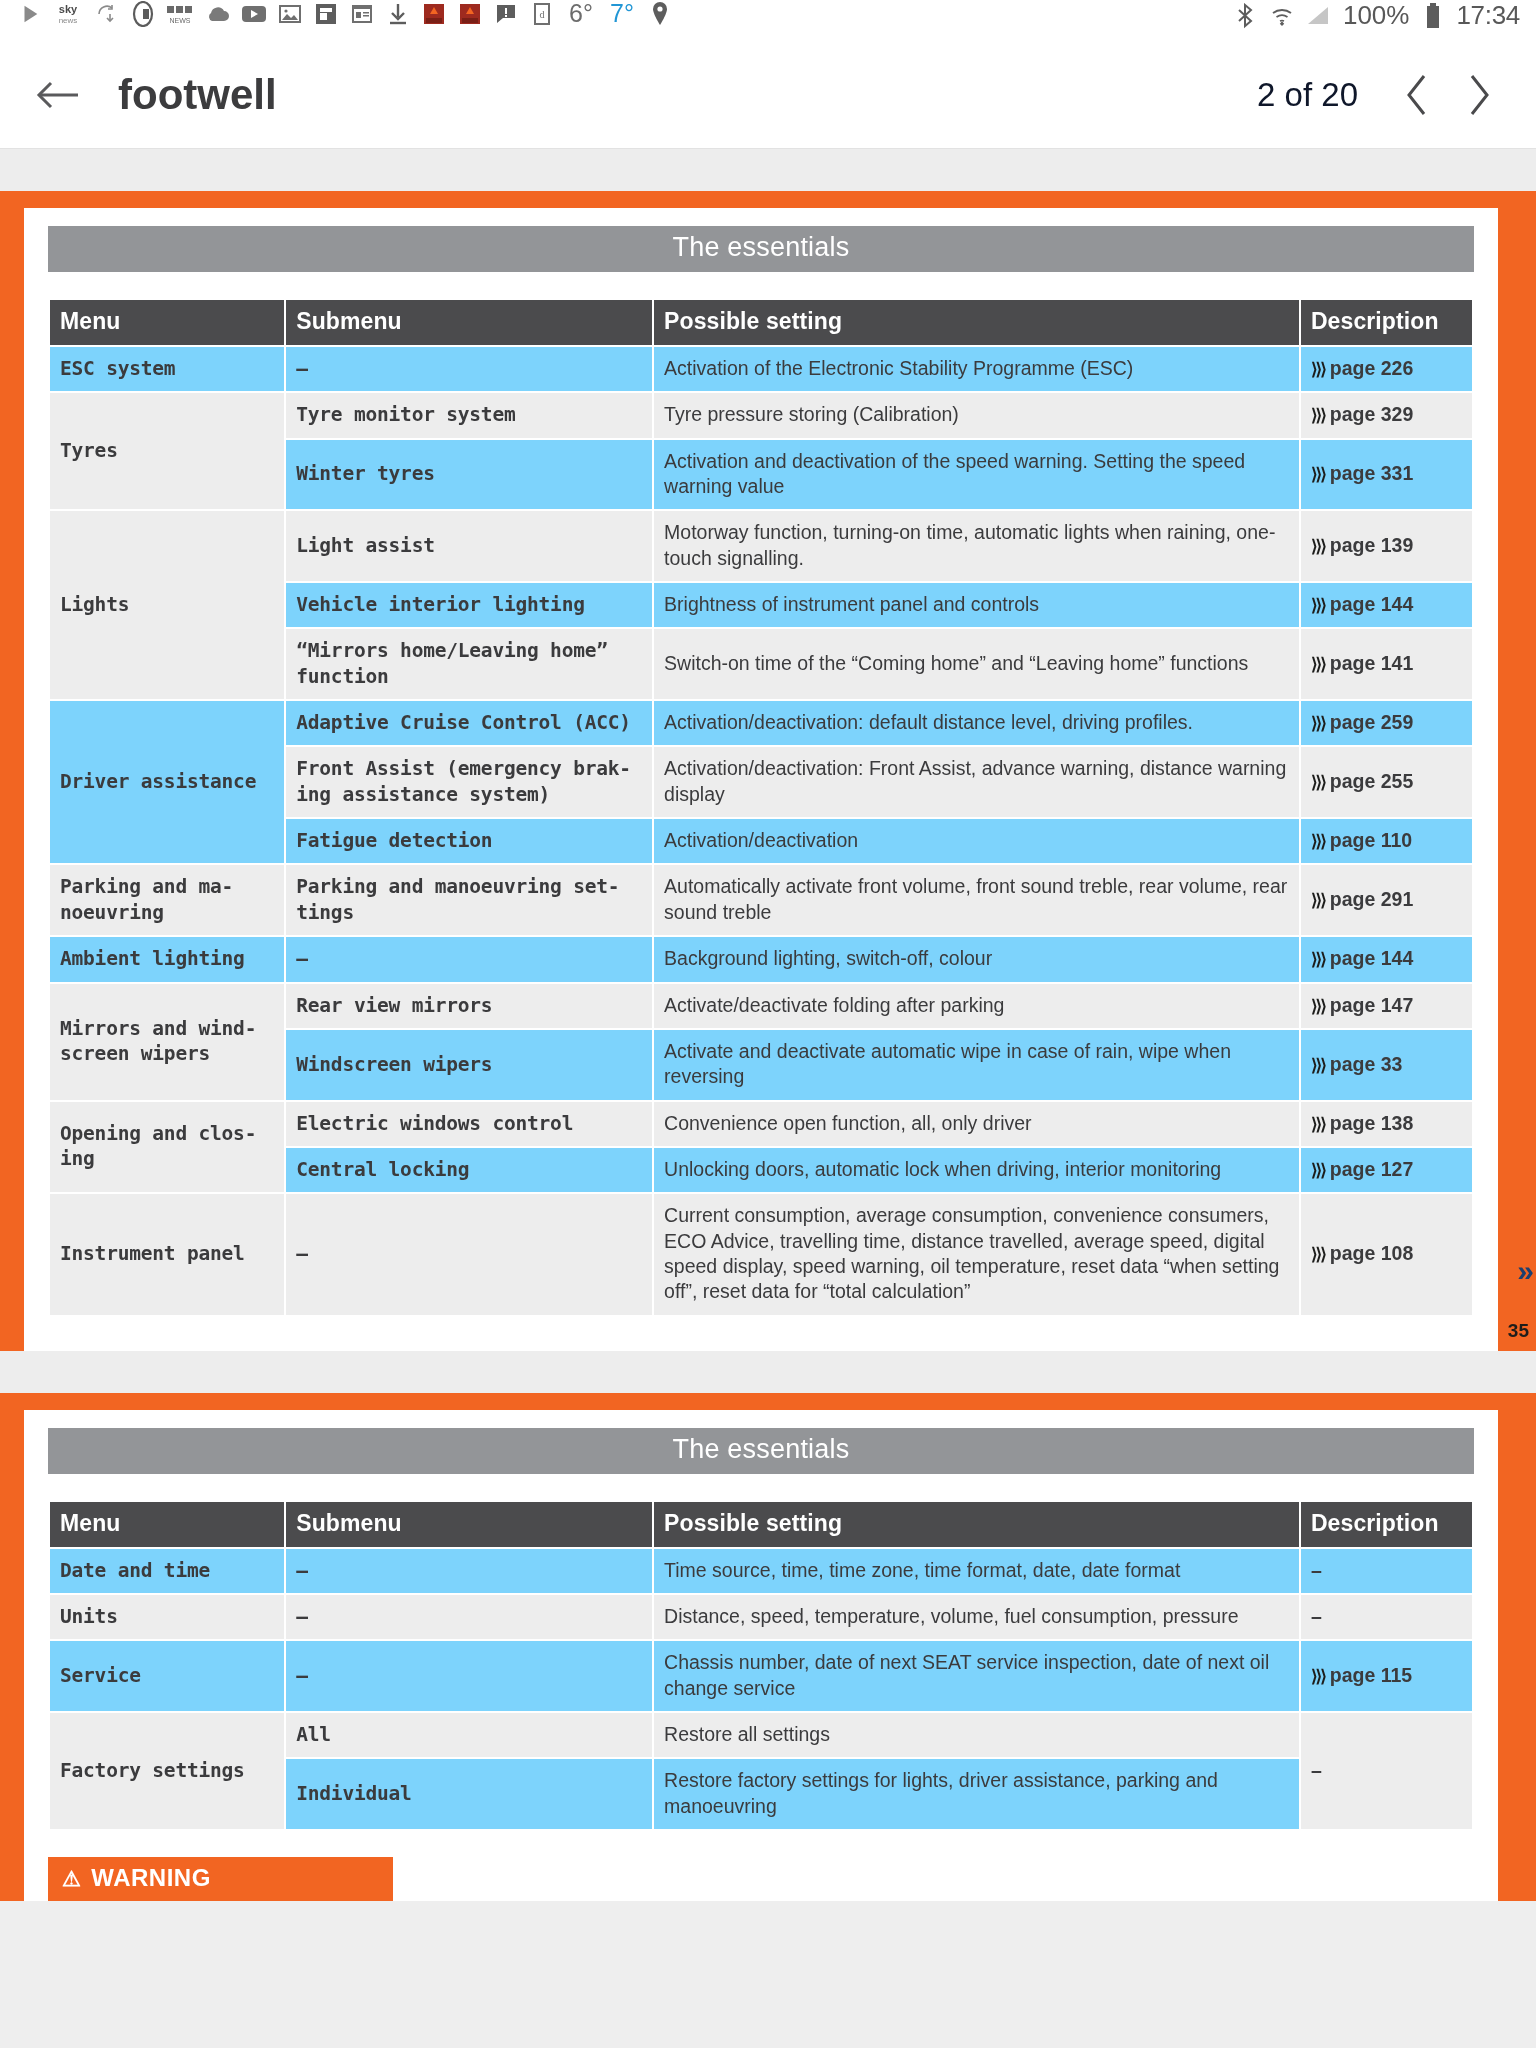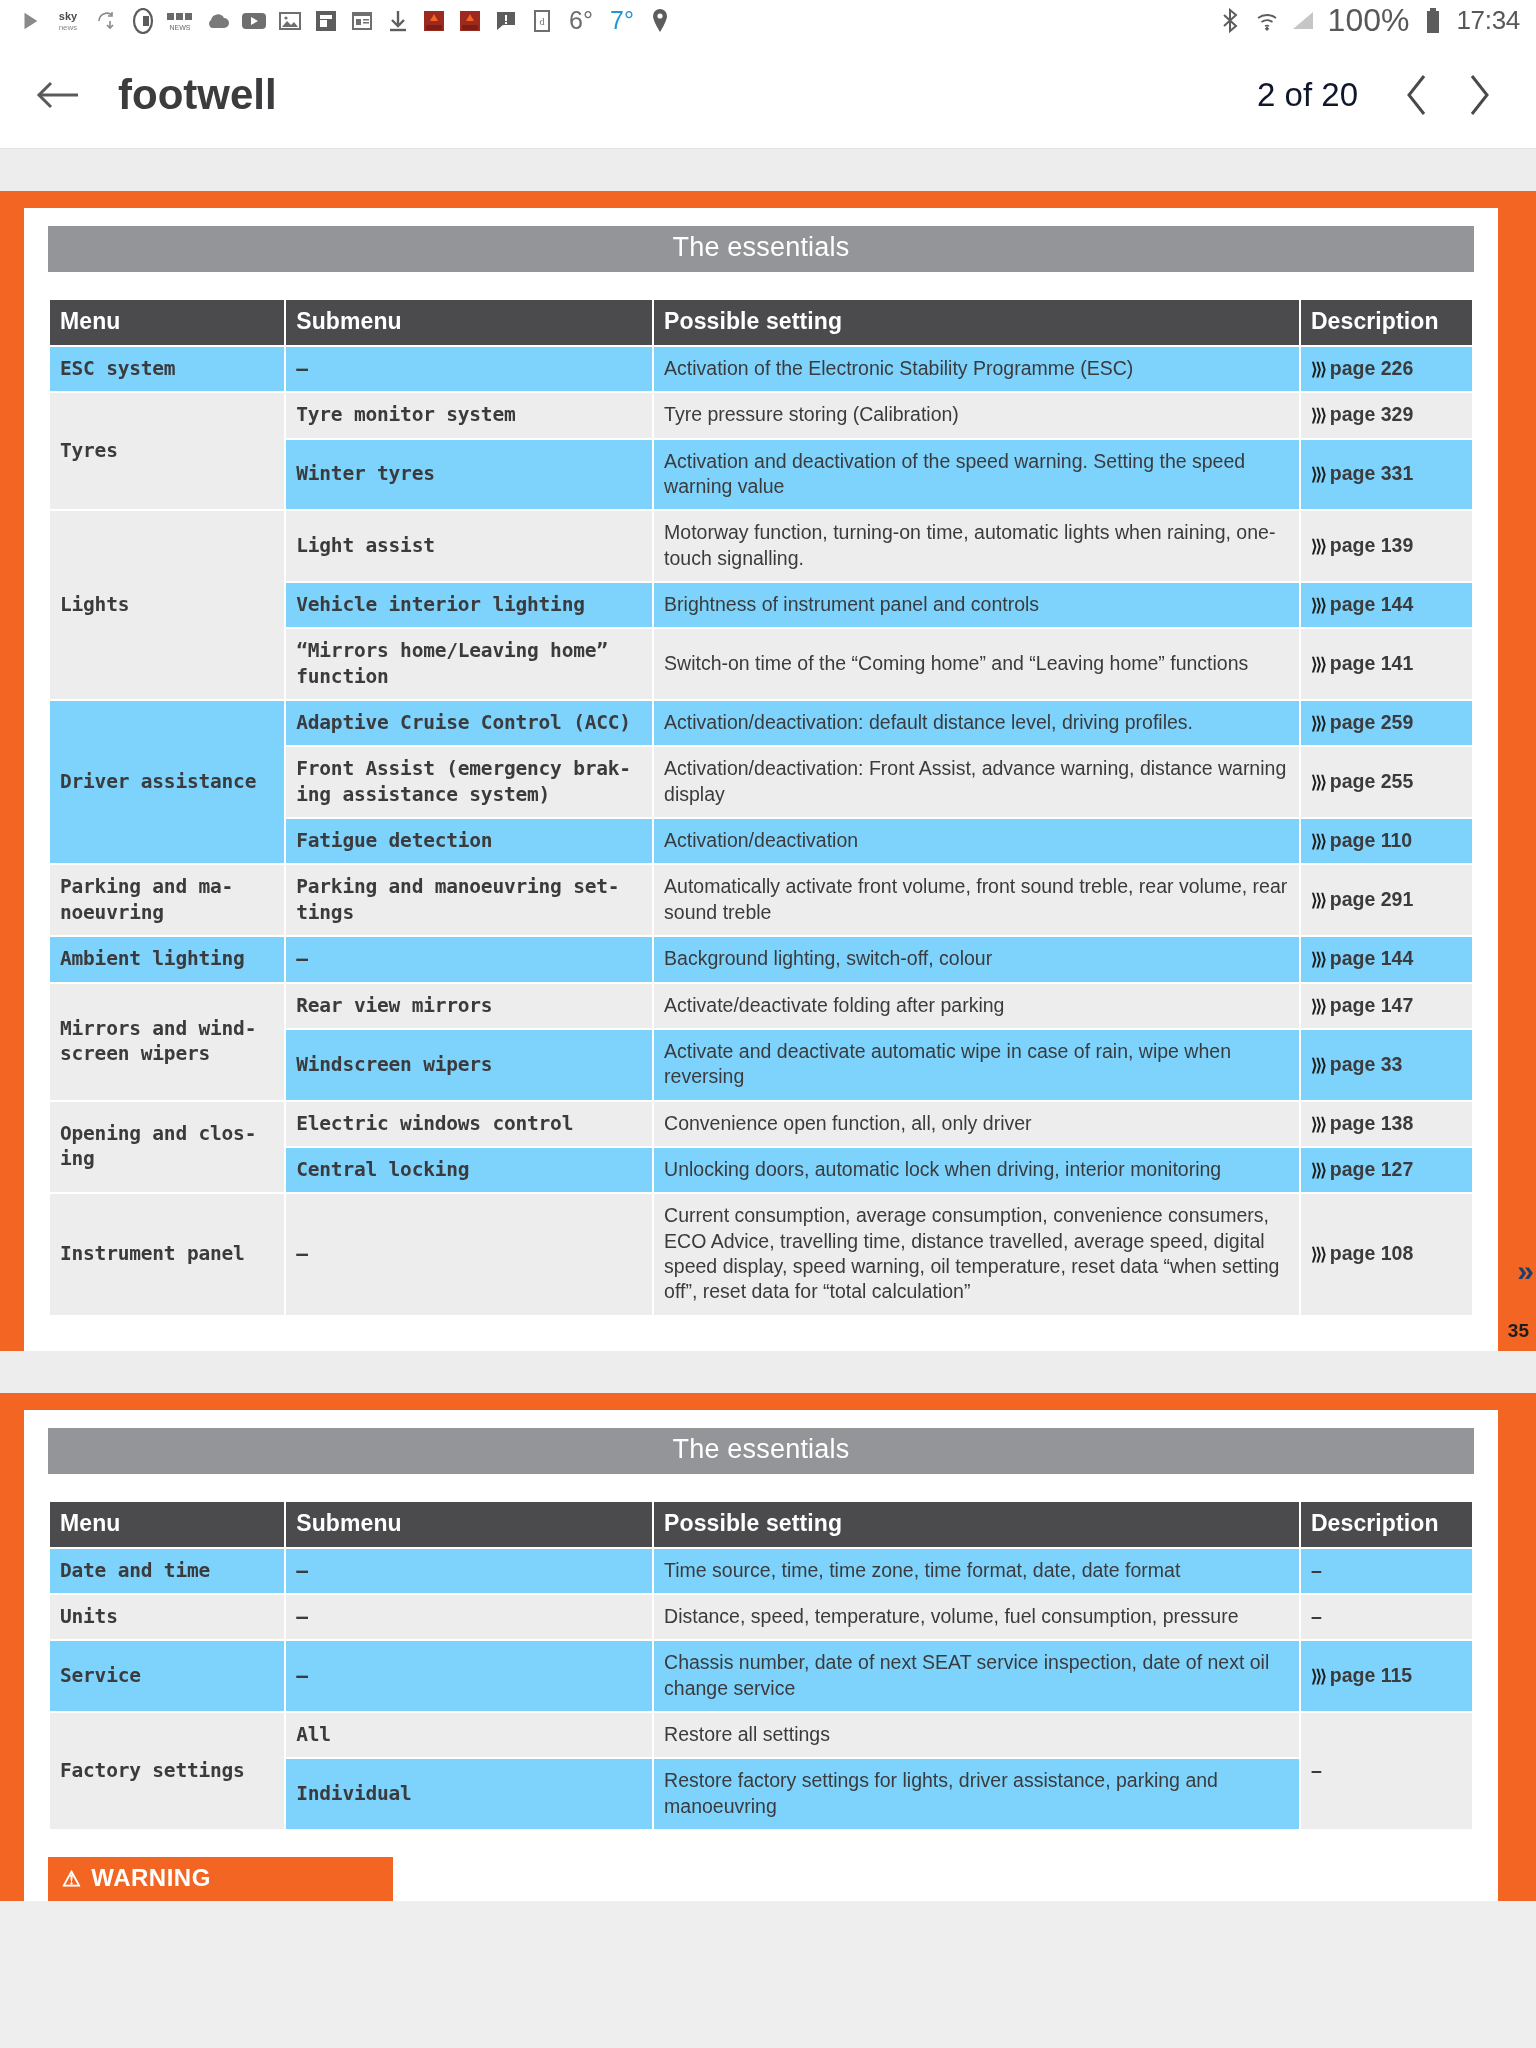--- a/index.html
+++ b/index.html
@@ -8,30 +8,30 @@
     background: #eeeeee;
     font-family: "Liberation Sans", sans-serif;
   }
   body { width: 1536px; }
 
   
   .statusbar {
     height: 41px;
     background: #ffffff;
     display: flex;
-    align-items: center;
+    align-items: flex-start;
     padding: 0 16px;
     position: relative;
   }
   .sb-left { display: flex; align-items: center; gap: 9px; flex: 1; }
   .sb-right { display: flex; align-items: center; gap: 10px; }
   .sb-icon { width: 27px; height: 27px; display: inline-flex; align-items: center; justify-content: center; color: #6d6d6d; }
   .sb-icon svg { display:block; }
   .sb-text { font-size: 26px; color: #585858; font-weight: 400; letter-spacing: -0.3px; }
-  .sb-pct { font-size: 32px; color: #585858; }
+  .sb-pct { font-size: 26px; color: #585858; }
   .temp-blue { color: #2196d5; font-size: 25px; font-weight: 500; }
   .temp-gray { color: #6d6d6d; font-size: 25px; }
 
   
   .toolbar {
     height: 108px;
     background: #ffffff;
     display: flex;
     align-items: center;
     padding: 0 26px 0 30px;

